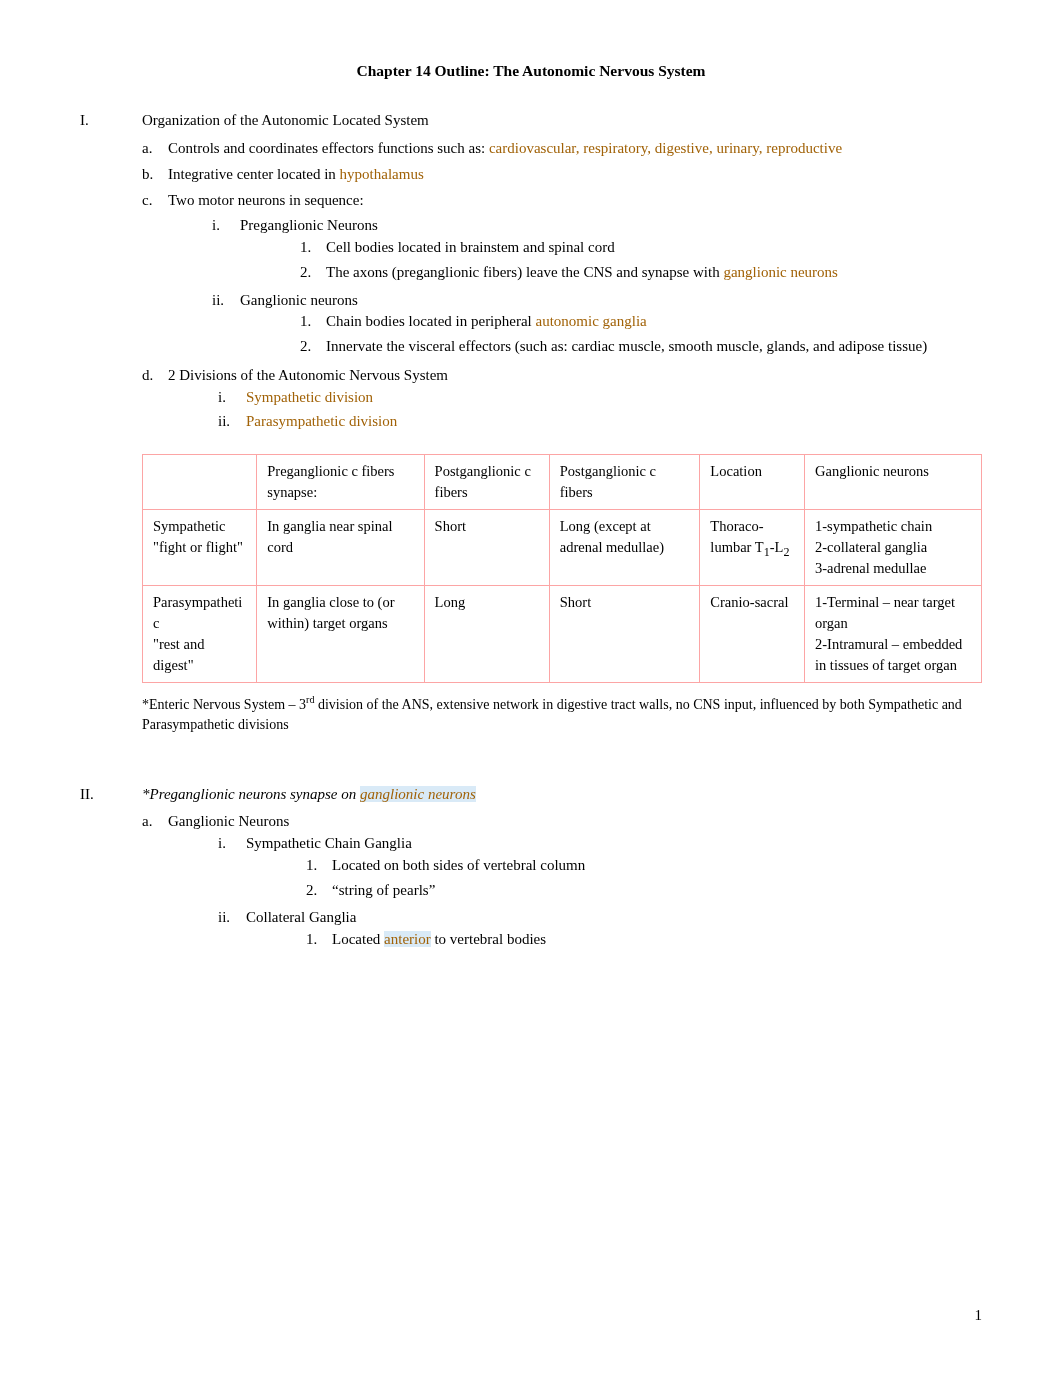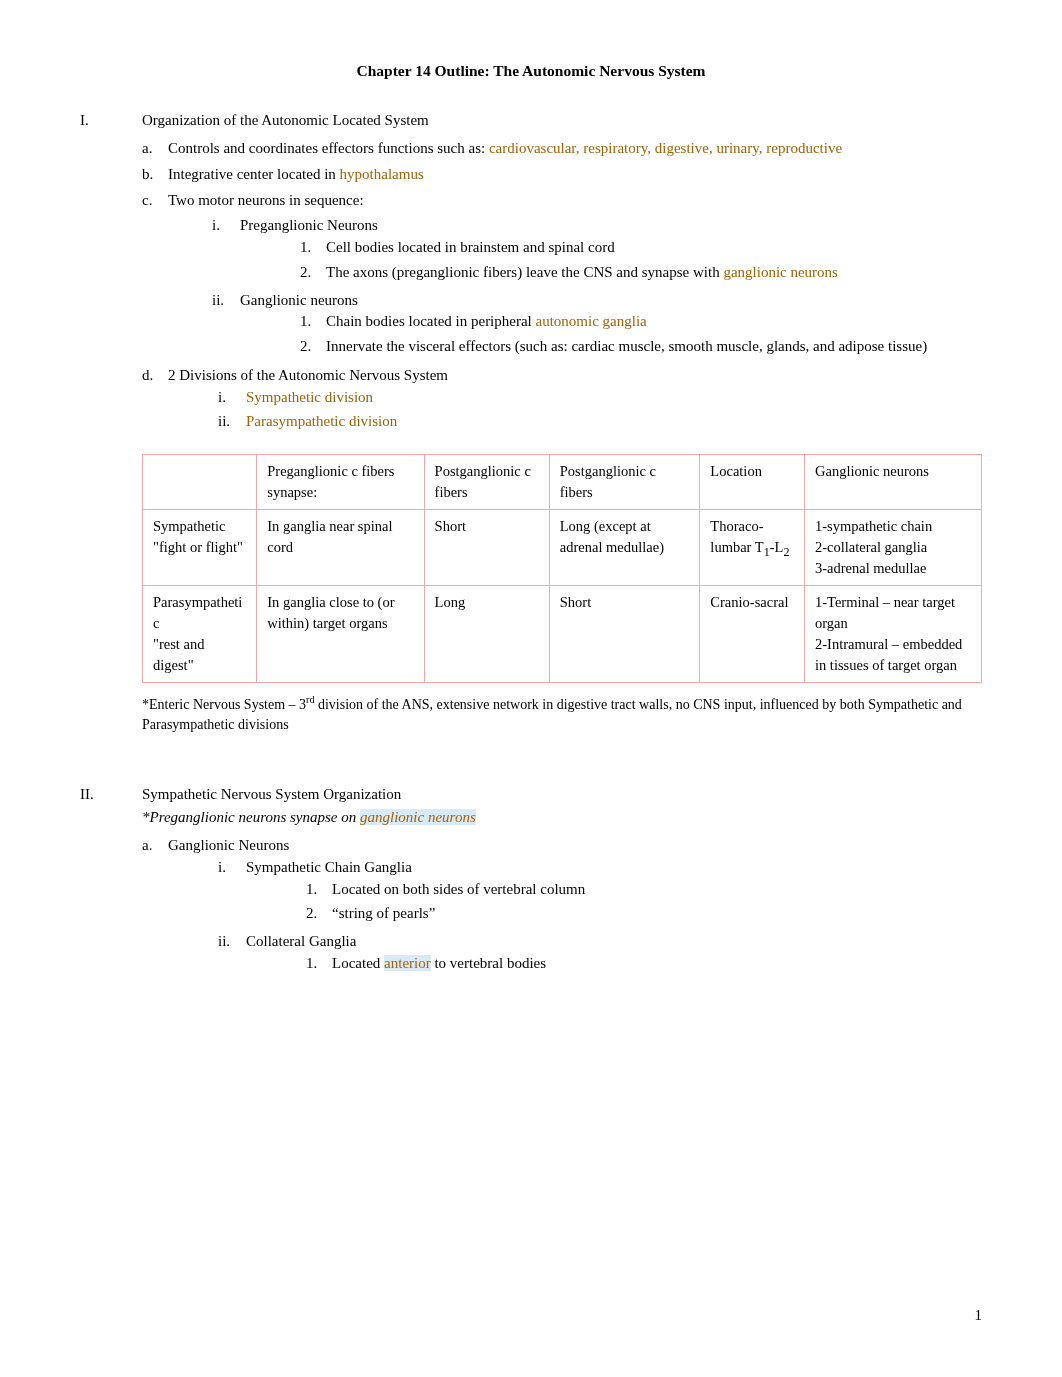--- a/index.html
+++ b/index.html
@@ -236,21 +236,20 @@
       <p class="note">
         *Enteric Nervous System – 3<sup>rd</sup> division of the ANS, extensive network in digestive tract walls, no CNS input, influenced by both Sympathetic and Parasympathetic divisions
       </p>
 
     </div>
   </div>
 
   <div class="section-i section-ii">
     <div class="roman">II.</div>
     <div class="section-body">
-      <div style="margin-bottom:2px;">Sympathetic Nervous System Organization</div>
       <div style="margin-bottom:6px;" class="italic">
         <span>*Preganglionic neurons synapse on       </span><span class="red highlight-box">ganglionic neurons</span>
       </div>
       <ul class="alpha-list">
         <li>
           <span class="alpha-label">a.</span>
           <div>
             <span>Ganglionic Neurons</span>
             <ul class="roman-sub" style="margin-left:20px;">
               <li>

